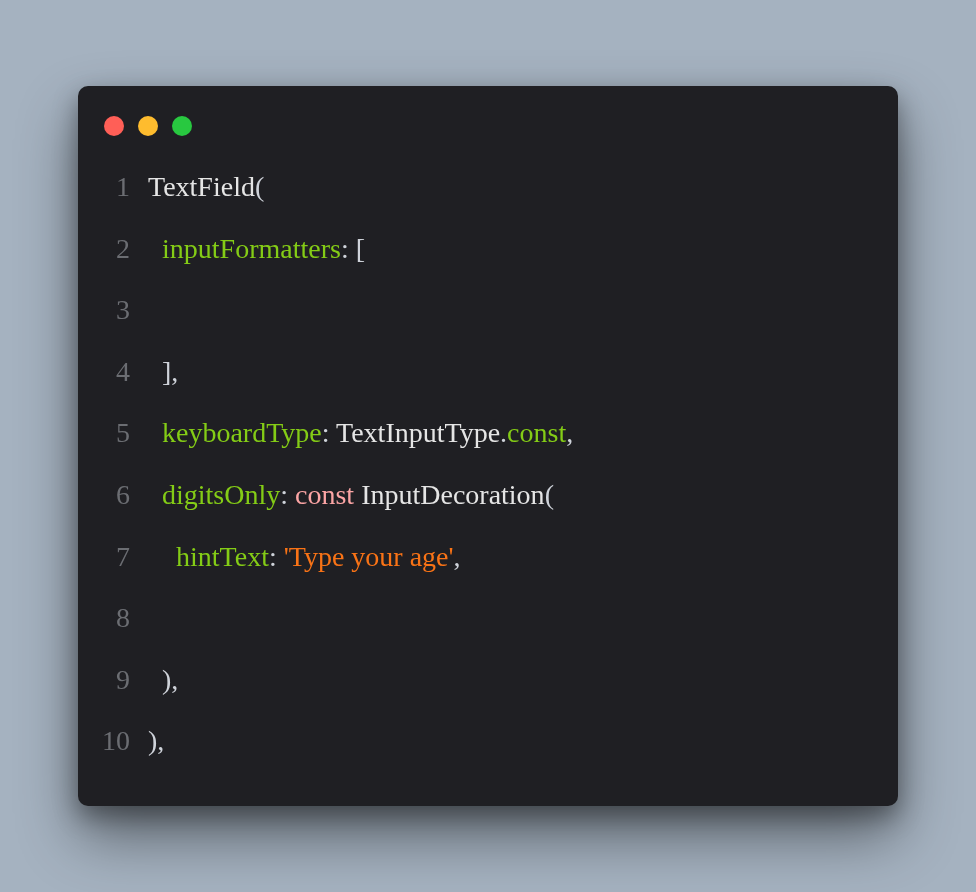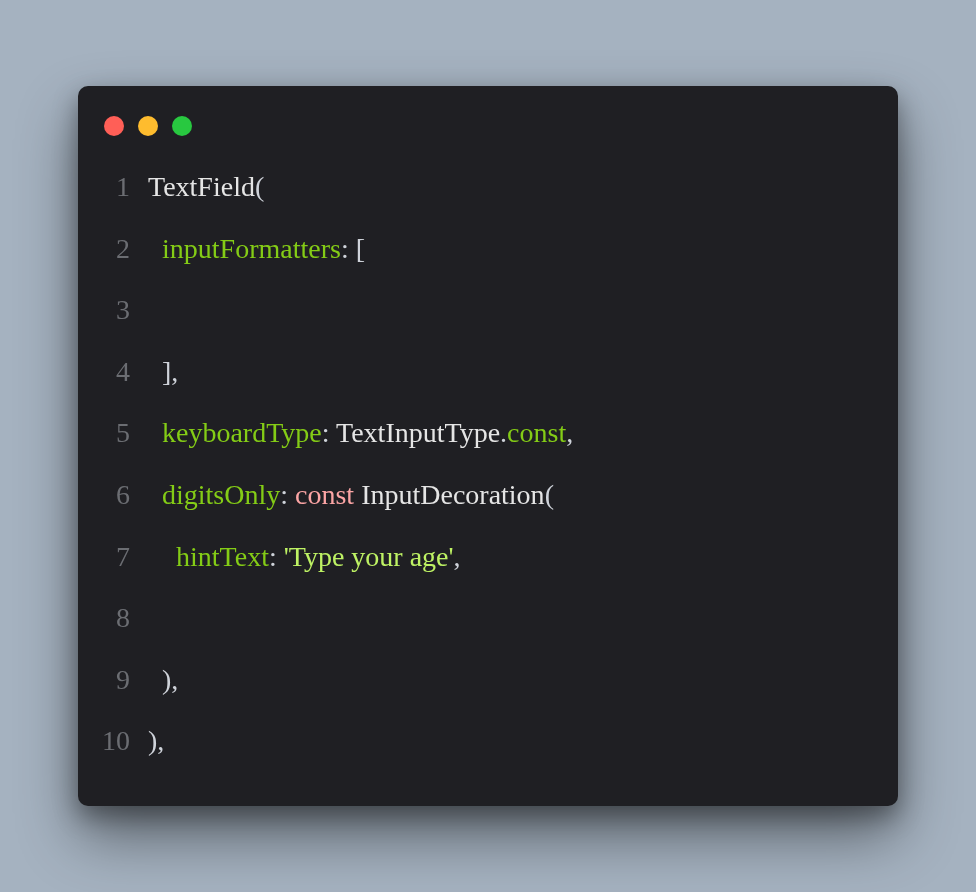--- a/index.html
+++ b/index.html
@@ -52,21 +52,21 @@
     font-variant-numeric: tabular-nums;
     user-select: none;
   }
   .c {
     white-space: pre;
   }
   .tok-type    { color: #e5e5e5; }
   .tok-ident   { color: #84cc16; }
   .tok-punct   { color: #cfd3da; }
   .tok-keyword { color: #fca5a5; }
-  .tok-string  { color: #bef264; font-family: Liberation Serif, serif; }
+  .tok-string  { color: #f97316; font-family: Liberation Serif, serif; }
 </style>
 </head>
 <body>
 
 <div class="stage">
   <div class="window">
     <div class="traffic">
       <div class="dot red"></div>
       <div class="dot yellow"></div>
       <div class="dot green"></div>

